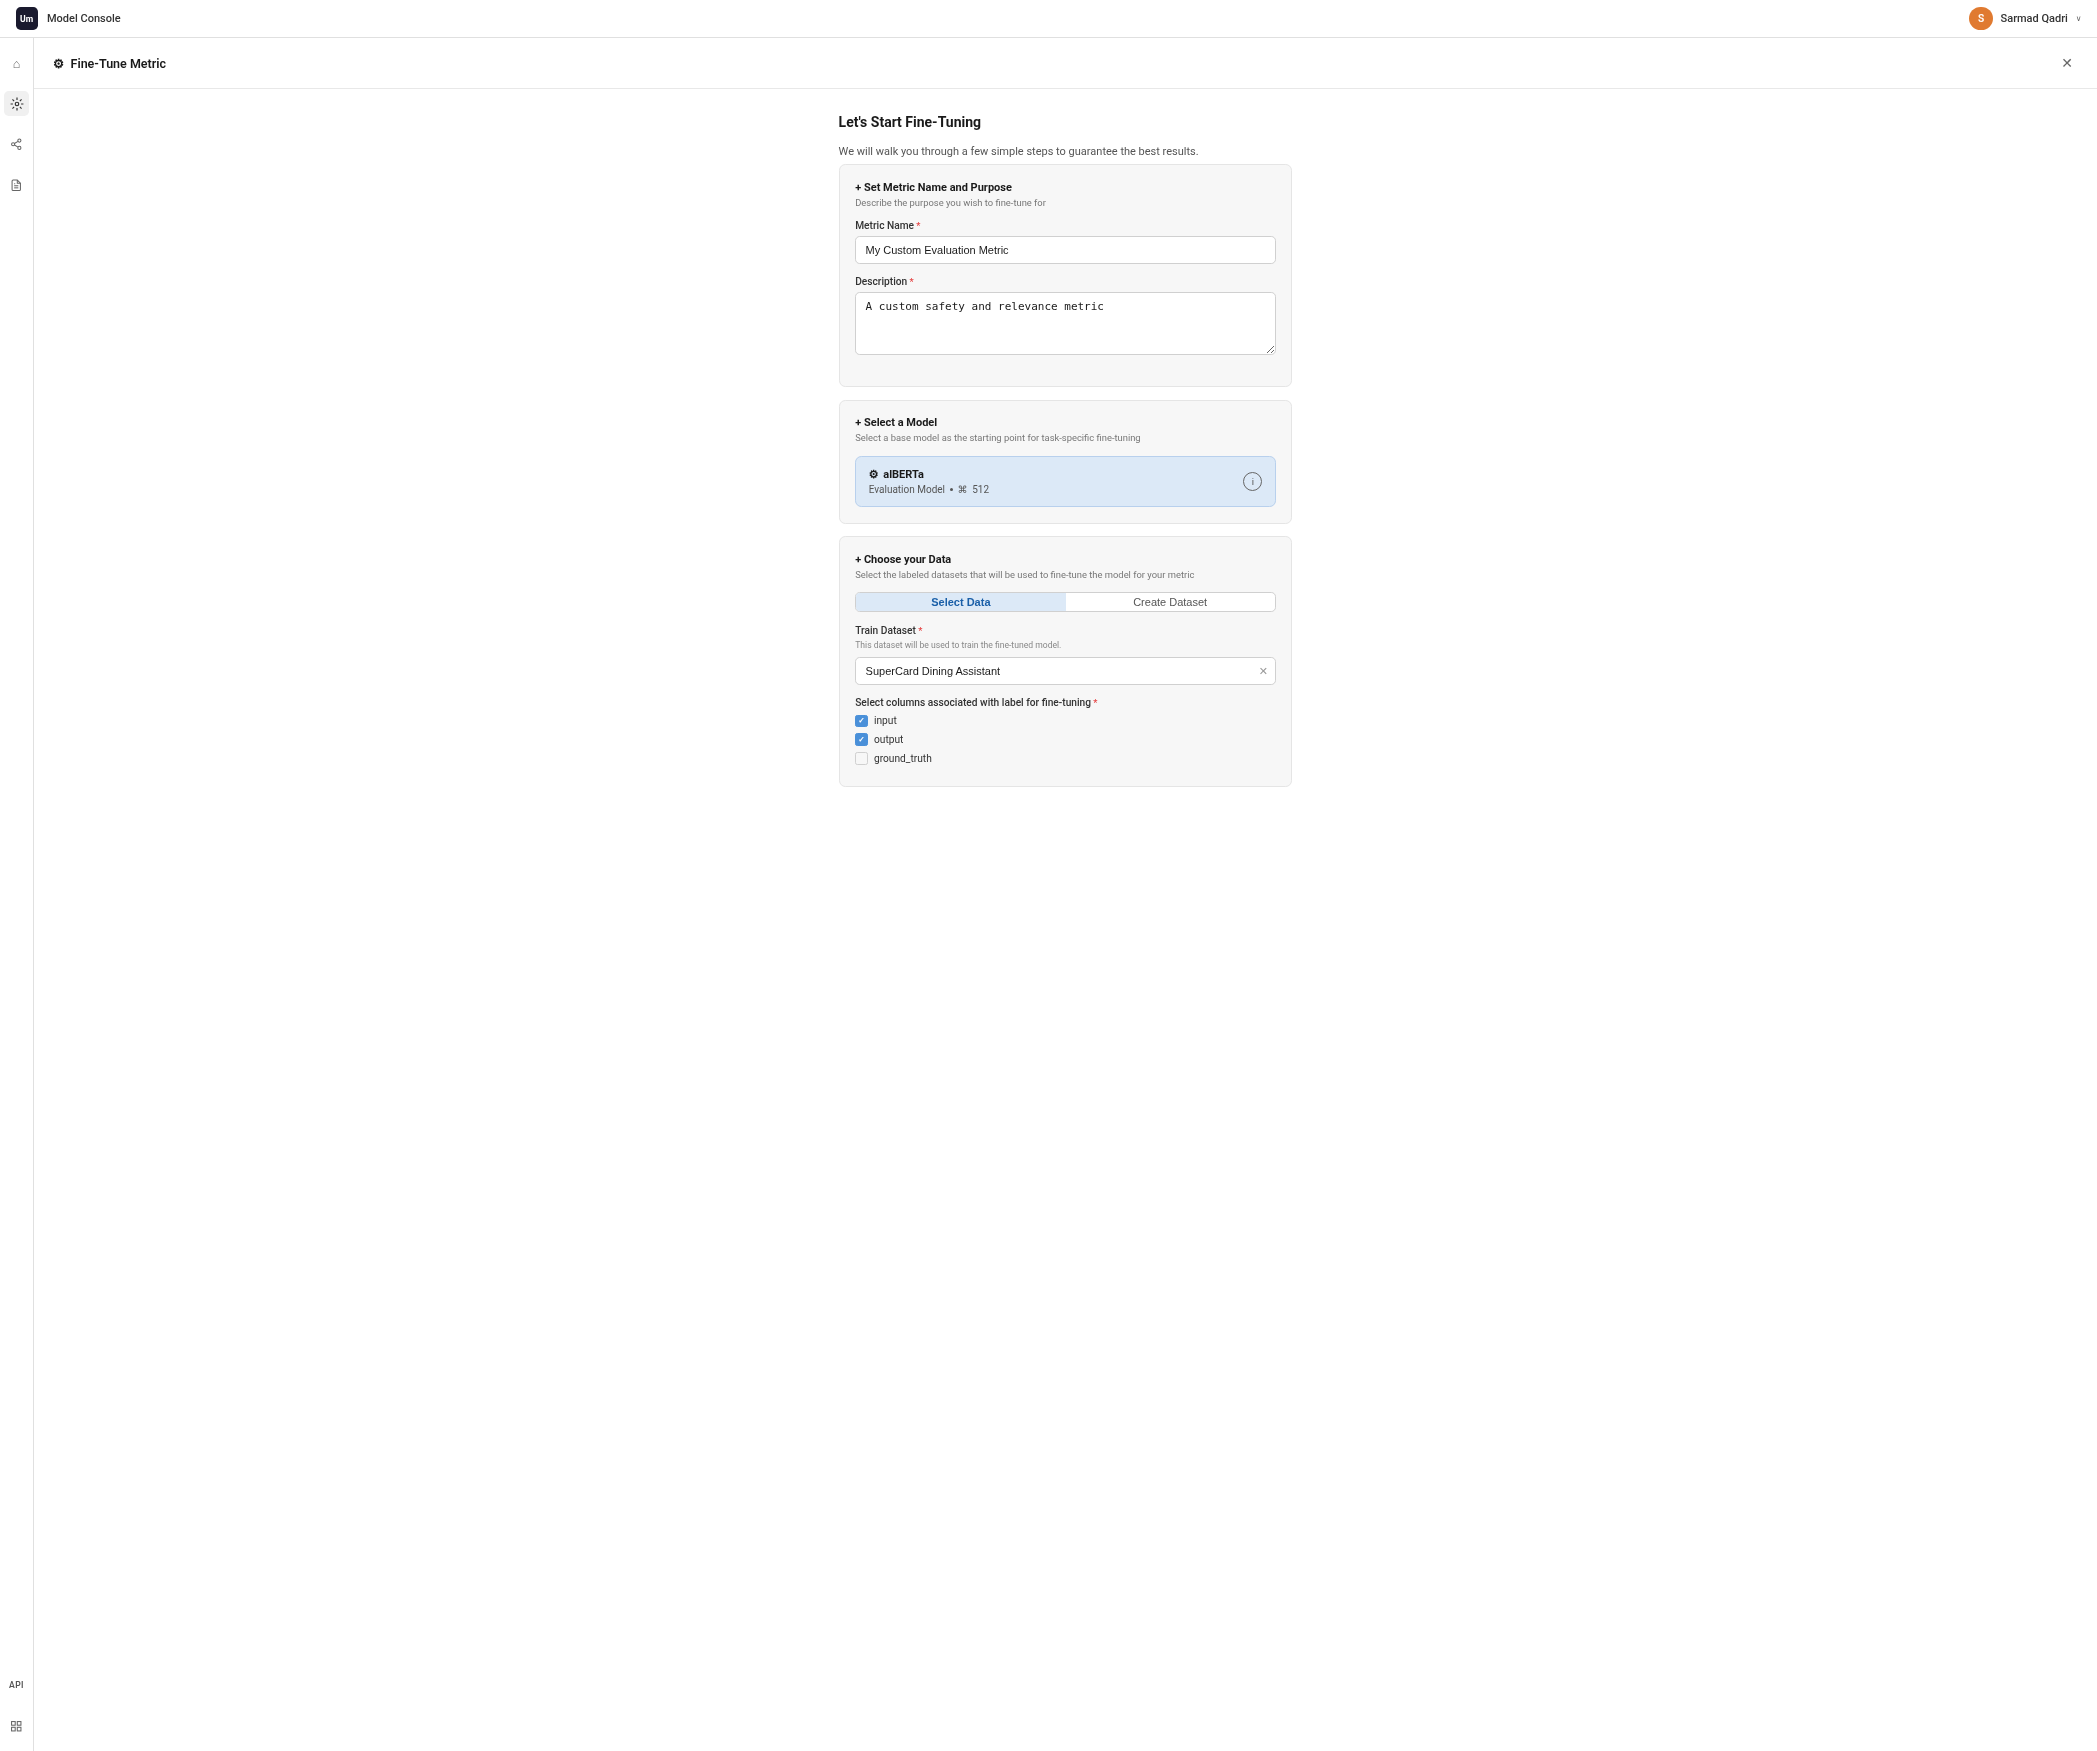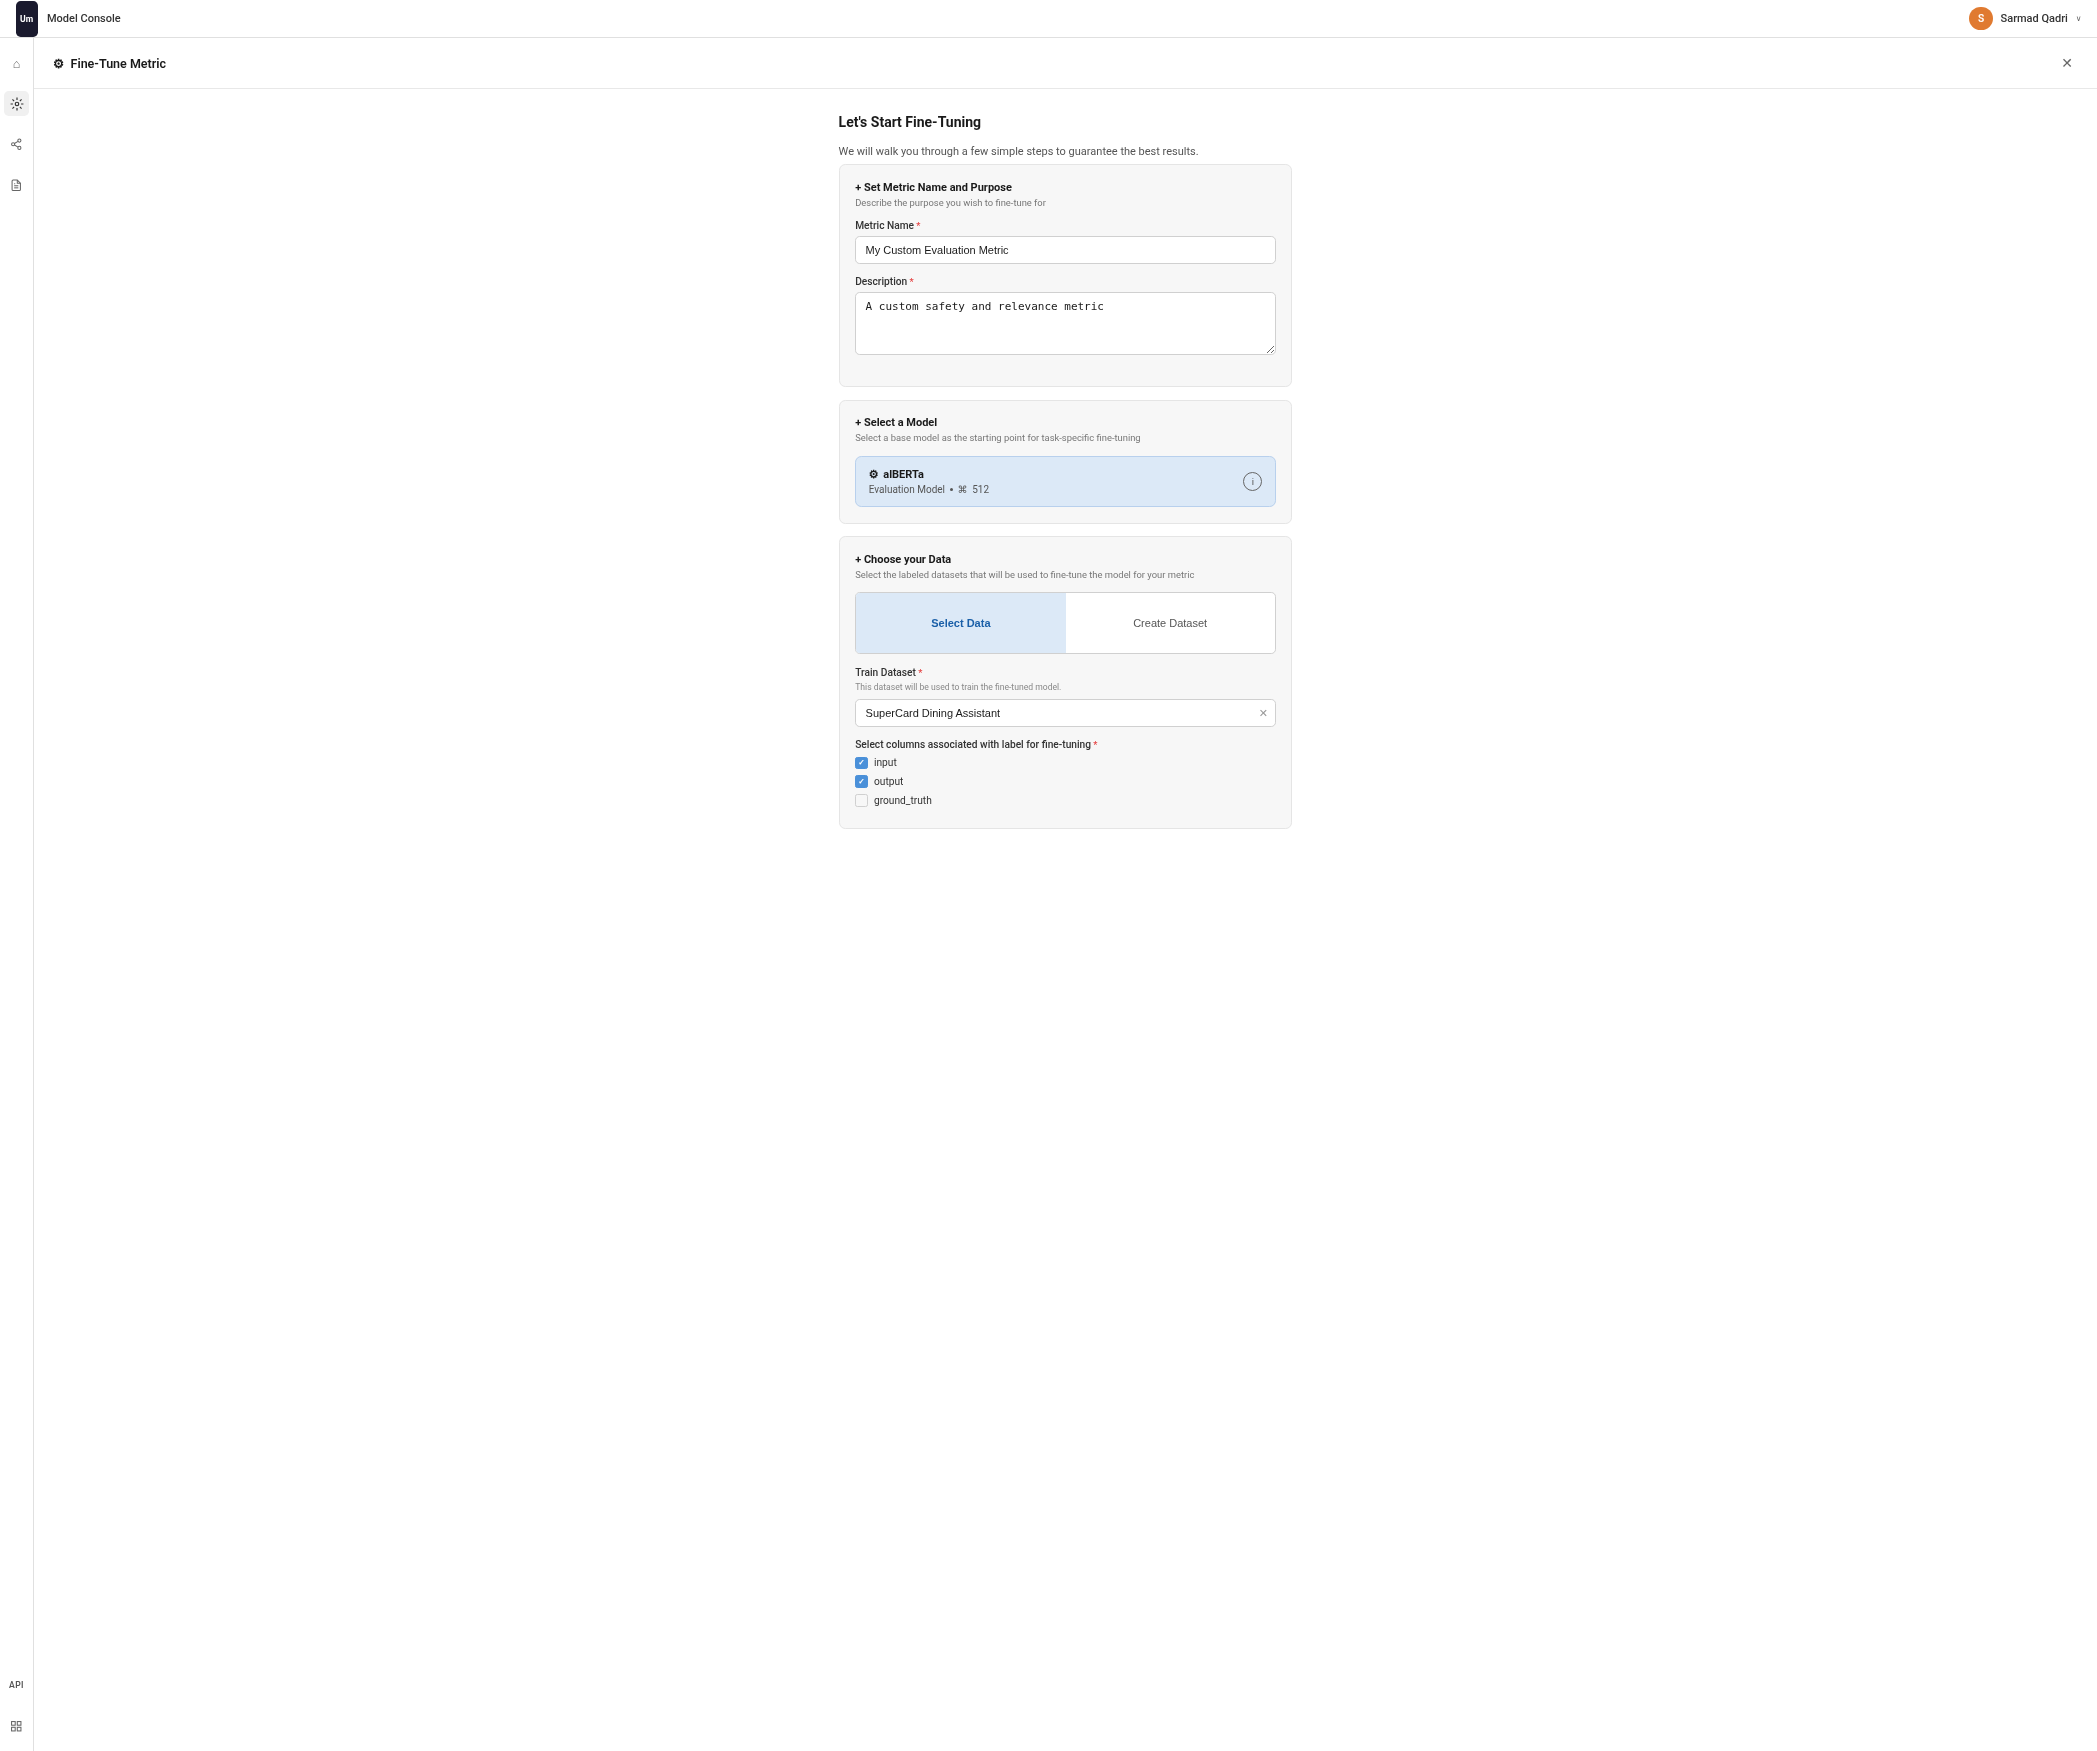--- a/index.html
+++ b/index.html
@@ -24,21 +24,21 @@
       height: 38px;
       flex-shrink: 0;
     }
     .topbar-left {
       display: flex;
       align-items: center;
       gap: 9.4px;
     }
     .logo-box {
       width: 22px;
-      height: 36px;
+      height: 23px;
       background: #1a1a2e;
       border-radius: 4.7px;
       display: flex;
       align-items: center;
       justify-content: center;
       color: #fff;
       font-size: 8.6px;
       font-weight: 700;
     }
     .app-title {
@@ -289,21 +289,21 @@
     .tab-row {
       display: flex;
       border: 0.8px solid #d0d0d0;
       border-radius: 4.7px;
       overflow: hidden;
       margin-bottom: 12.5px;
       background: #fff;
     }
     .tab-btn {
       flex: 1;
-      padding: 24px;
+      padding: 3px;
       text-align: center;
       font-size: 11px;
       font-weight: 500;
       cursor: pointer;
       border: none;
       background: transparent;
       color: #555;
     }
     .tab-btn.active {
       background: #dce9f7;

